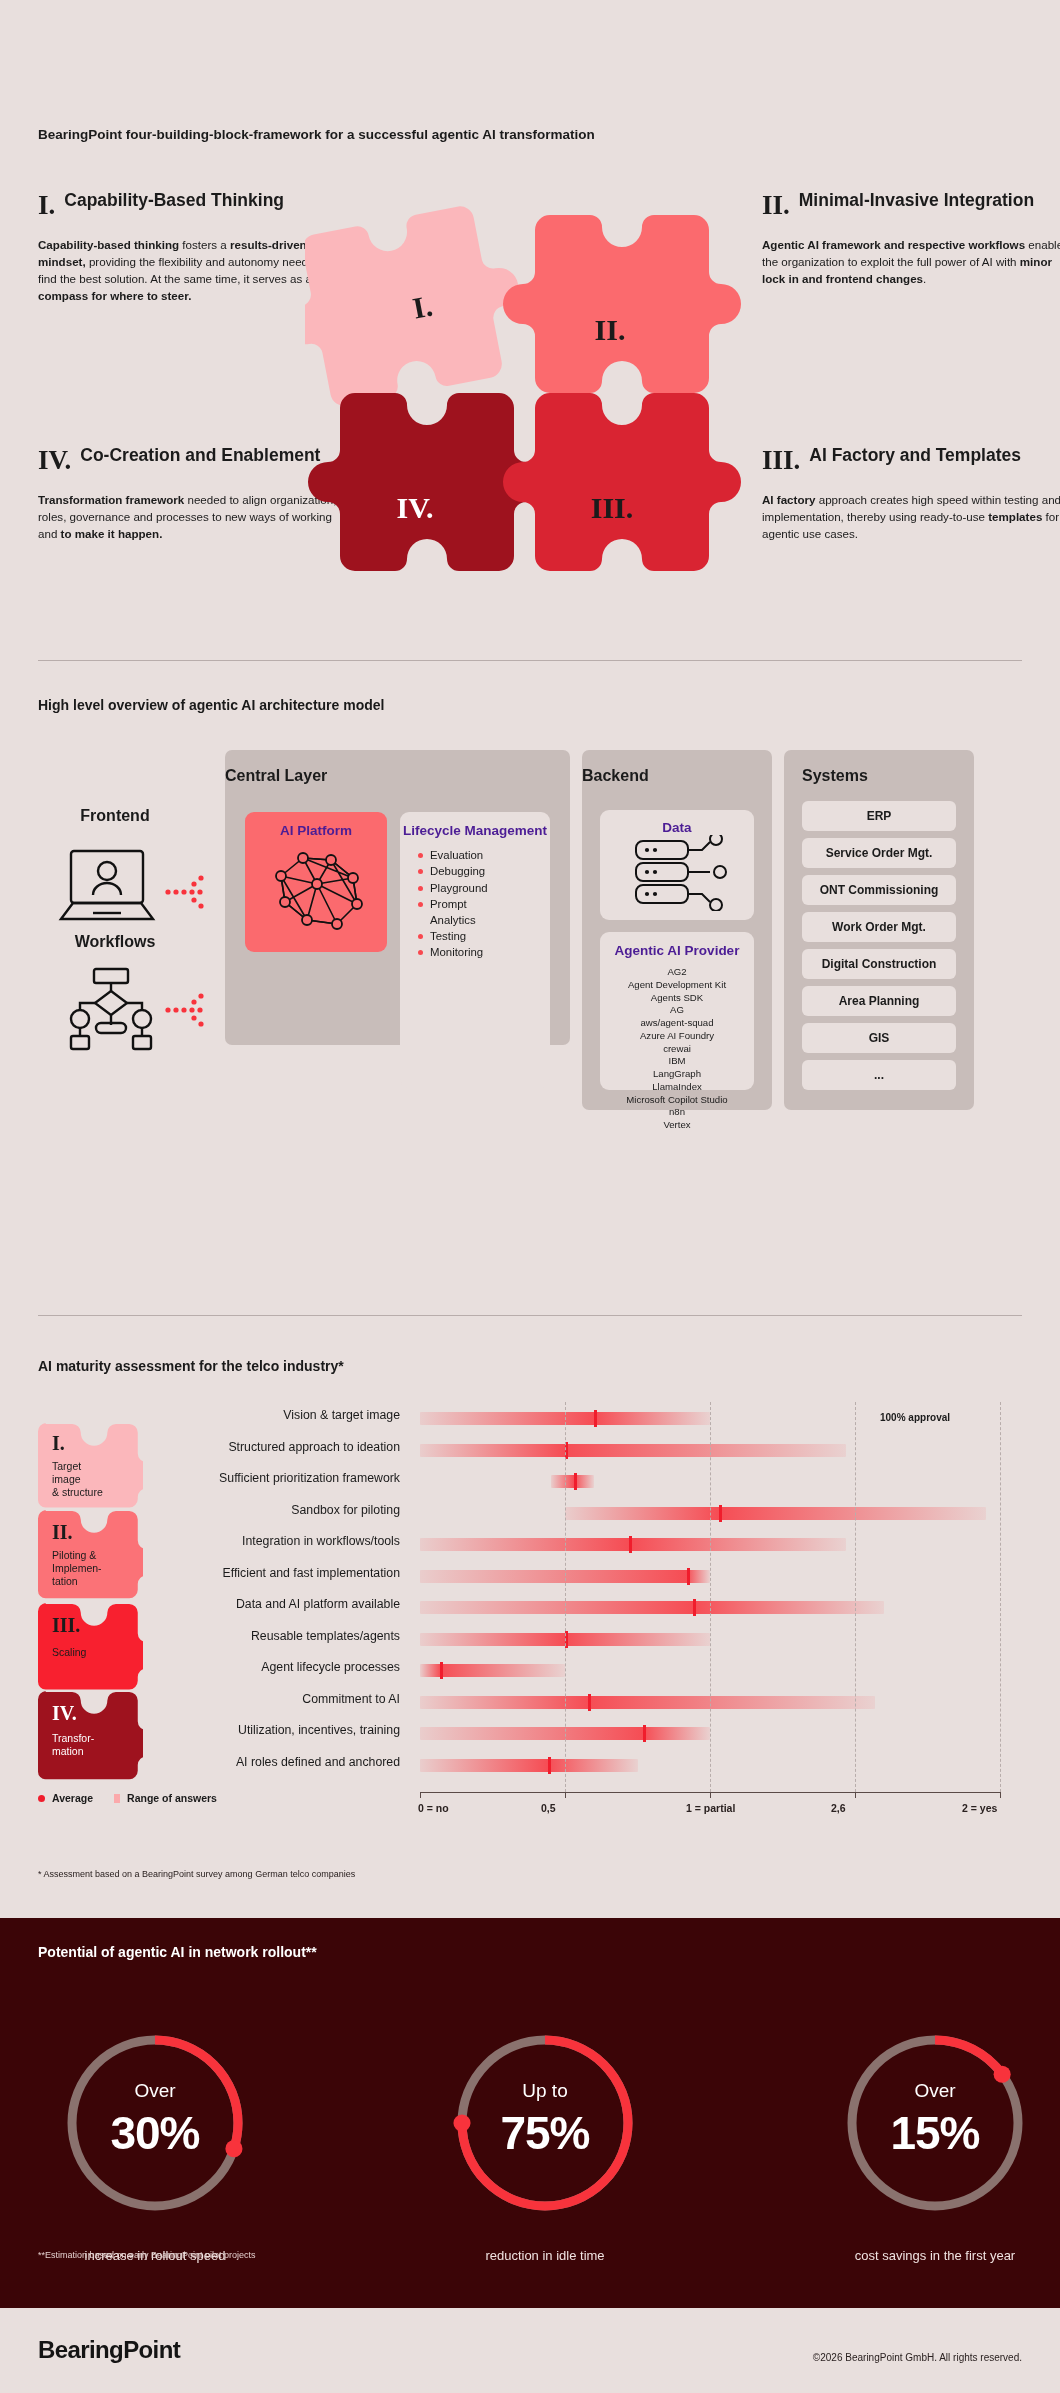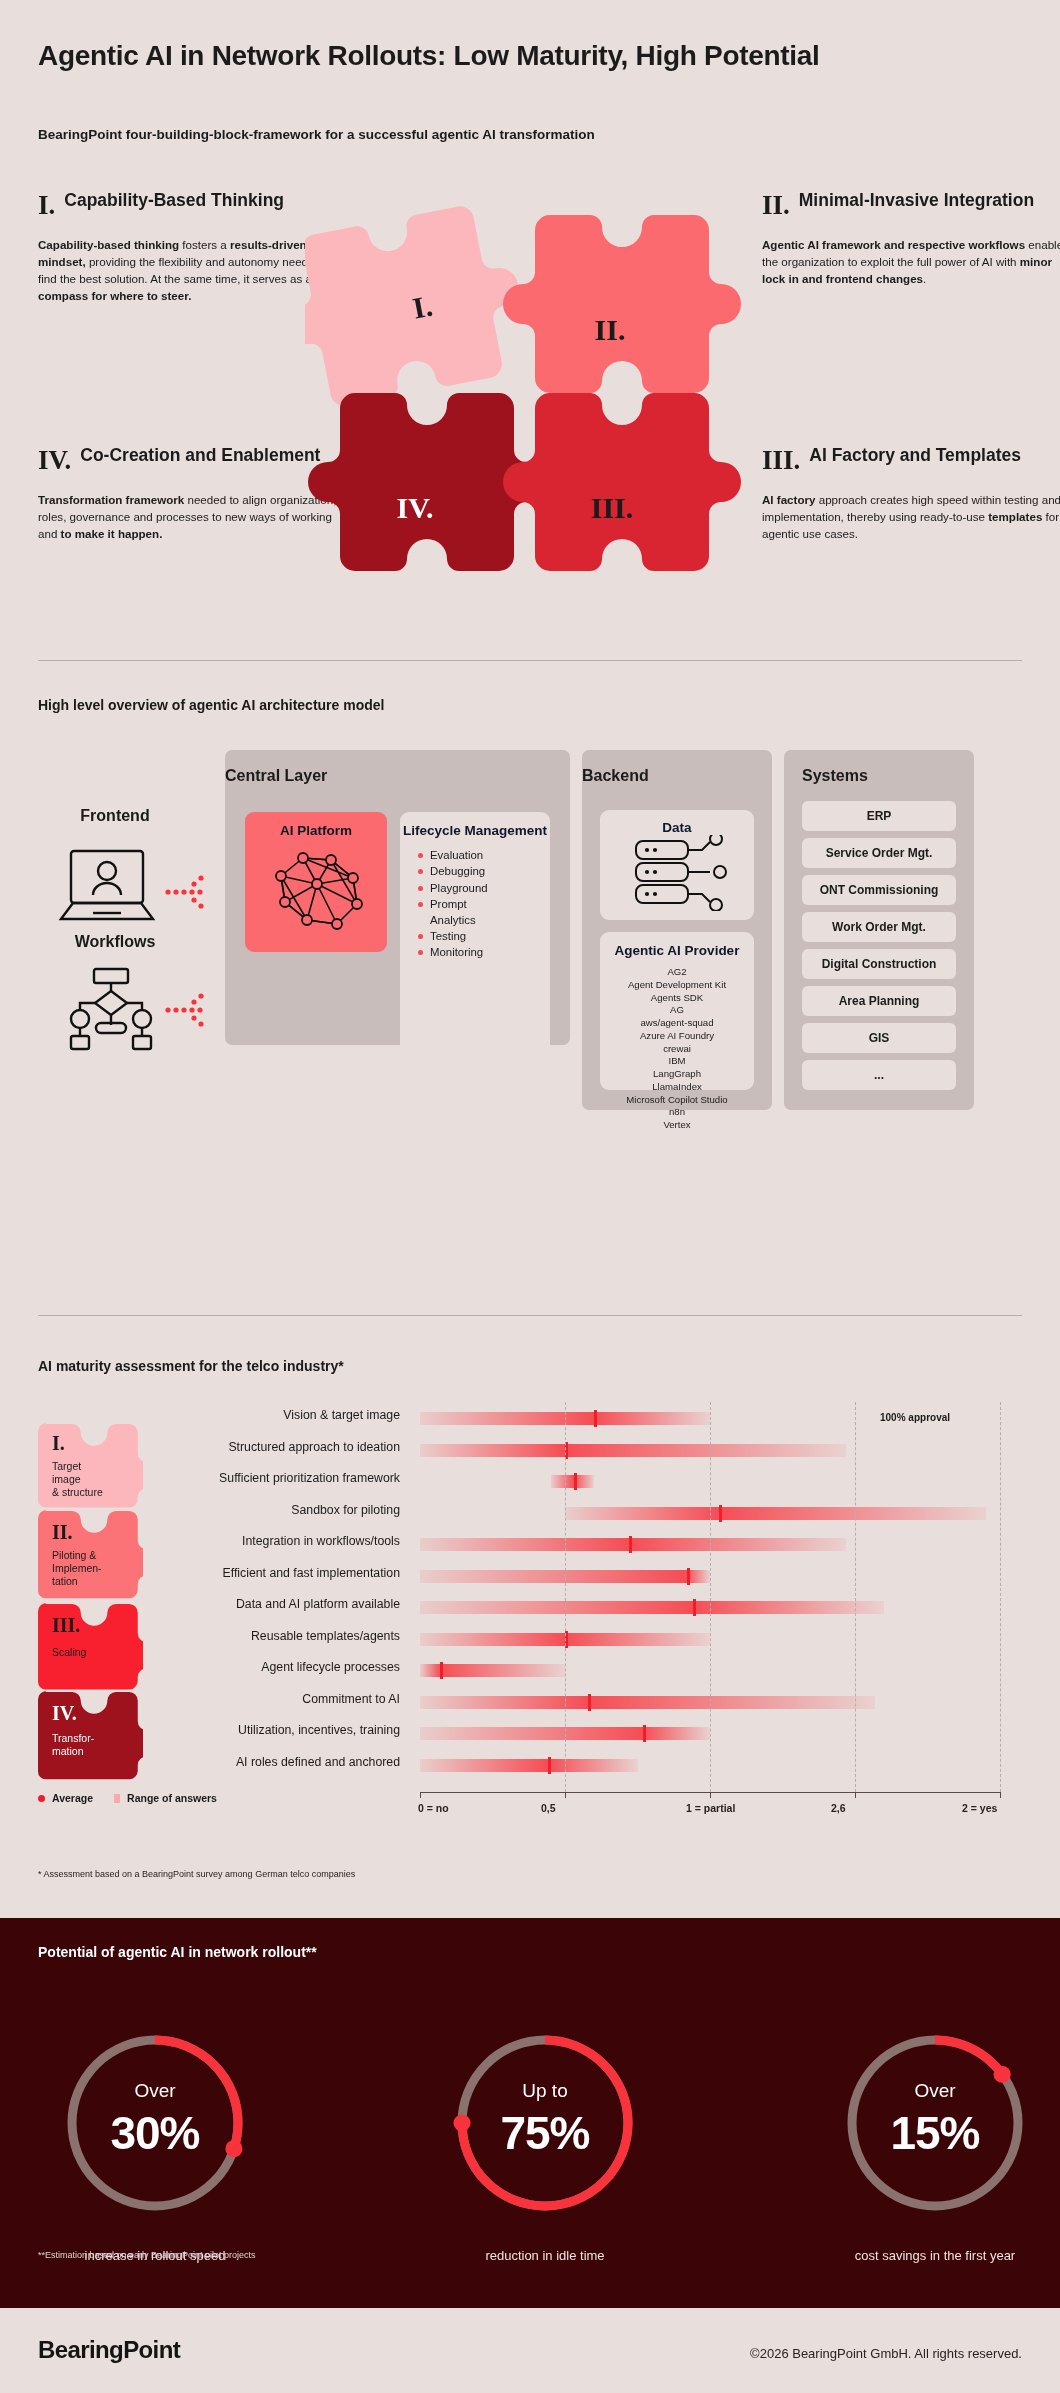--- a/index.html
+++ b/index.html
@@ -50,21 +50,21 @@
 
   .col-title{ font-size:16px; font-weight:700; text-align:left; color:#1b1b1b; }
 
   .gray-panel{ position:absolute; background:#c8bdba; border-radius:7px; }
 
   .side-lbl{ position:absolute; font-size:16px; font-weight:700; text-align:center; width:160px; }
 
   .card{ position:absolute; border-radius:9px; }
   .card-red{ background:#fb6a6e; }
   .card-lite{ background:#e8dfdd; }
-  .card-h{ font-size:13.5px; font-weight:700; text-align:center; color:#0f172a; }
+  .card-h{ font-size:13.5px; font-weight:700; text-align:center; color:#4c1d95; }
 
   .lc-list{ list-style:none; margin:8px 0 0 18px; }
   .lc-list li{ font-size:11.4px; line-height:1.42; color:#1b1b1b; position:relative; padding-left:12px;}
   .lc-list li.bulleted:before{ content:""; position:absolute; left:0; top:6px; width:5px; height:5px; border-radius:50%; background:#f8484f; }
   .lc-list li.cont{ padding-left:12px; }
 
   .prov-list{ text-align:center; font-size:9.6px; line-height:1.33; color:#1b1b1b; margin-top:7px; }
 
   .sys-chip{ background:#e8dfdd; border-radius:6px; height:30px; display:flex; align-items:center; justify-content:center;
              font-size:12px; font-weight:700; color:#1b1b1b; margin-bottom:7px; }
@@ -97,28 +97,27 @@
   .dark-title{ position:absolute; left:38px; top:26px; font-size:14px; font-weight:700; color:#fff; }
   .donut{ position:absolute; width:210px; height:210px; }
   .donut-over{ position:absolute; left:0; right:0; text-align:center; color:#fff; font-size:19px; }
   .donut-big{ position:absolute; left:0; right:0; text-align:center; color:#fff; font-size:46px; font-weight:700; letter-spacing:-1px; }
   .donut-cap{ position:absolute; text-align:center; color:#f0e3e1; font-size:13px; width:320px; }
   .dark-note{ position:absolute; left:38px; top:332px; font-size:9px; color:#e3cfcd; }
 
   
   .footer{ position:absolute; left:0; top:2308px; width:1060px; height:85px; background:#e8dfdd; }
   .brand{ position:absolute; left:38px; top:28px; font-size:24px; font-weight:700; letter-spacing:-0.6px; color:#141414; }
-  .copy{ position:absolute; right:38px; top:38px; font-size:13px; color:#2a2120; }
+  .copy{ position:absolute; right:38px; top:44px; font-size:10px; color:#2a2120; }
 </style>
 </head>
 <body>
 
 <div class="page">
 
-  <div class="hdr-title">Agentic AI in Network Rollouts: Low Maturity, High Potential</div>
   <div class="hdr-sub">BearingPoint four-building-block-framework for a successful agentic AI transformation</div>
 
   <div class="blocks">
 
     <div class="blk blk-l blk-t">
       <div class="blk-head">
         <span class="blk-num">I.</span>
         <span class="blk-name">Capability-Based Thinking</span>
       </div>
       <div class="blk-body"><b>Capability-based thinking</b> fosters a <b>results-driven mindset,</b> providing the flexibility and autonomy needed to find the best solution. At the same time, it serves as a <b>compass for where to steer.</b></div>

